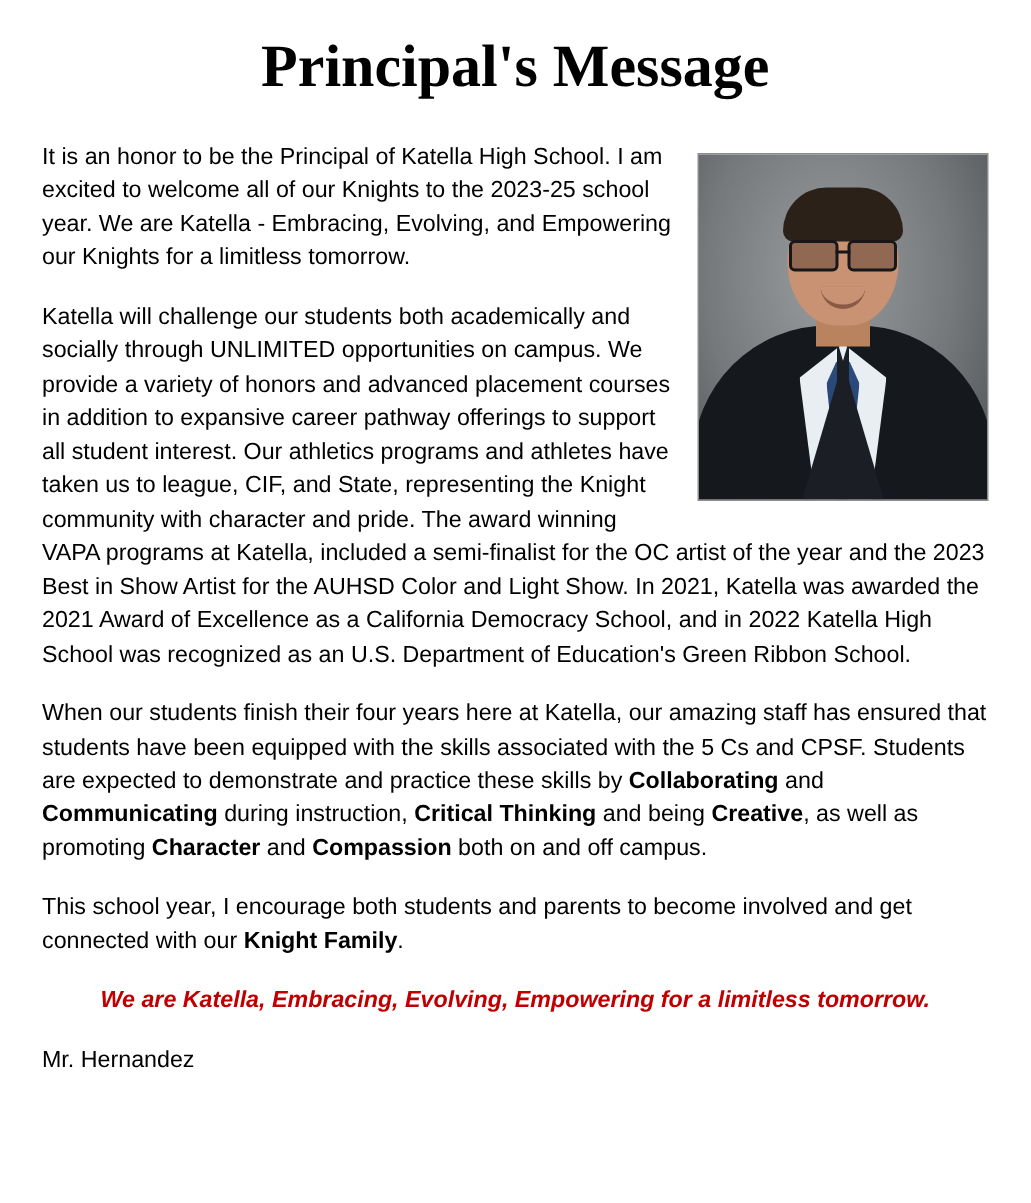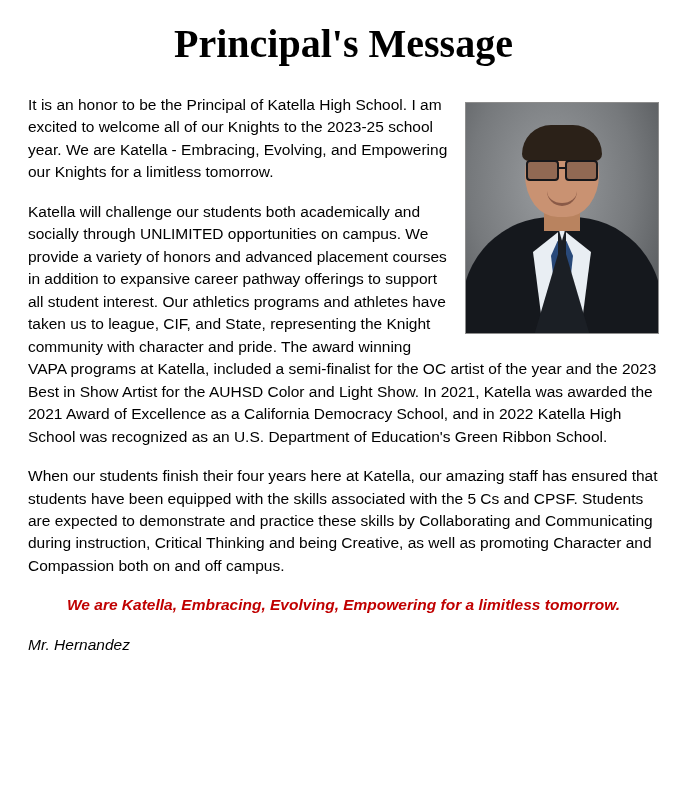--- a/index.html
+++ b/index.html
@@ -161,31 +161,30 @@
     background: #1b1f25;
   }
   .portrait .lapel-l {
     left: 48px;
     clip-path: polygon(100% 0%, 100% 100%, 40% 100%);
   }
   .portrait .lapel-r {
     right: 48px;
     clip-path: polygon(0% 0%, 60% 100%, 0% 100%);
   }
-  strong { font-weight: normal; }
+  strong { font-weight: bold; }
   .closing {
     font-weight: bold;
     font-style: italic;
     color: #c00000;
     margin: 0 0 17px 0;
     line-height: 1.45;
   }
   .signature {
     font-size: 15.5px;
-    font-style: italic;
   }
   .clearfix::after {
     content: "";
     display: block;
     clear: both;
   }
 </style>
 </head>
 <body>
 
@@ -212,19 +211,20 @@
       </div>
       <div class="smile"></div>
     </div>
 
     <p class="para">It is an honor to be the Principal of Katella High School. I am excited to welcome all of our Knights to the 2023-25 school year. We are Katella - Embracing, Evolving, and Empowering our Knights for a limitless tomorrow.</p>
 
     <p class="para">Katella will challenge our students both academically and socially through UNLIMITED opportunities on campus. We provide a variety of honors and advanced placement courses in addition to expansive career pathway offerings to support all student interest. Our athletics programs and athletes have taken us to league, CIF, and State, representing the Knight community with character and pride. The award winning VAPA programs at Katella, included a semi-finalist for the OC artist of the year and the 2023 Best in Show Artist for the AUHSD Color and Light Show. In 2021, Katella was awarded the 2021 Award of Excellence as a California Democracy School, and in 2022 Katella High School was recognized as an U.S. Department of Education's Green Ribbon School.</p>
 
     <p class="para"><span>When our students finish their four years here at Katella, our amazing staff has ensured that students have been equipped with the skills associated with the 5 Cs and CPSF. Students are expected to demonstrate and practice these skills by </span><strong>Collaborating</strong><span> and </span><strong>Communicating</strong><span> during instruction, </span><strong>Critical Thinking</strong><span> and being </span><strong>Creative</strong><span>, as well as promoting </span><strong>Character</strong><span> and </span><strong>Compassion</strong><span> both on and off campus.</span></p>
 
+    <p class="para"><span>This school year, I encourage both students and parents to become involved and get connected with our </span><strong>Knight Family</strong><span>.</span></p>
 
     <p class="closing" style="color: rgb(192, 0, 0); text-align: center;">We are Katella, Embracing, Evolving, Empowering for a limitless tomorrow.</p>
 
     <p class="signature">Mr. Hernandez</p>
 
   </div>
 </div>
 
 </body></html>

